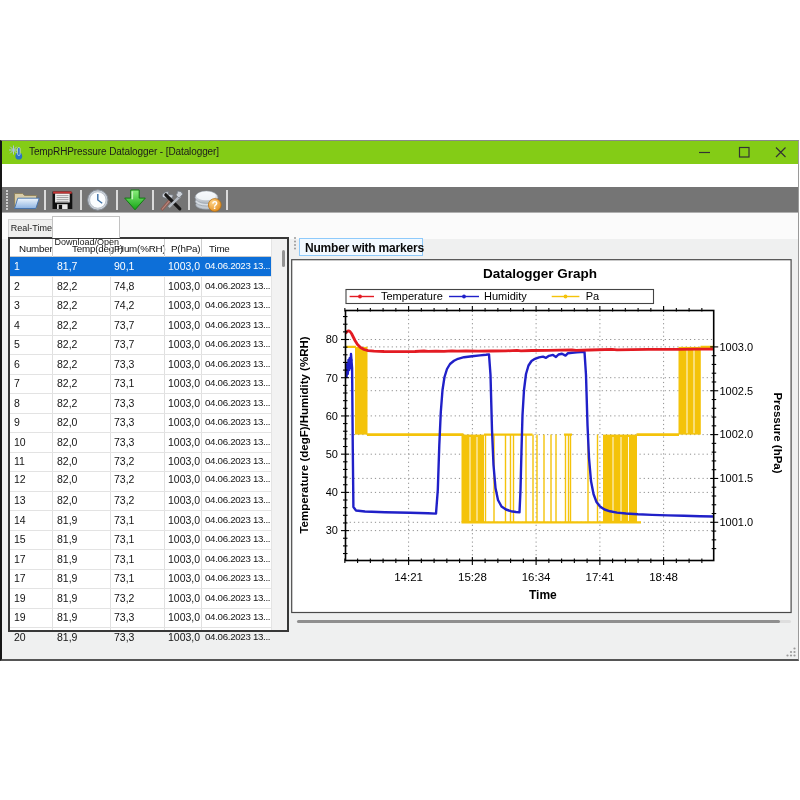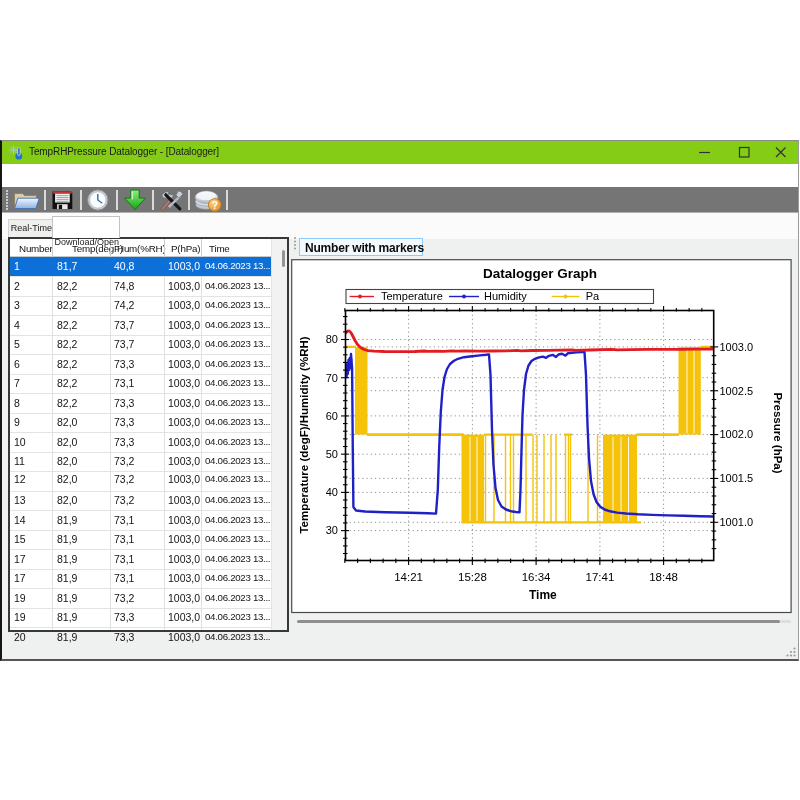--- a/index.html
+++ b/index.html
@@ -156,21 +156,21 @@
 <div class="gv" style="left:100px"></div>
 <div class="hv" style="left:154px"></div>
 <div class="gv" style="left:154px"></div>
 <div class="hv" style="left:191px"></div>
 <div class="gv" style="left:191px"></div>
 <div class="hv" style="left:262px"></div>
 <div class="gv" style="left:262px"></div>
 <div class="row" id="selrow" style="top:18.0px">
         <div class="c0">1</div>
         <div class="c1">81,7</div>
-        <div class="c2">40,8</div>
+        <div class="c2">90,1</div>
         <div class="c3">1003,0</div>
         <div class="c4">04.06.2023 13...</div>
       </div>
 <div class="row" style="top:37.5px">
         <div class="c0">2</div>
         <div class="c1">82,2</div>
         <div class="c2">74,8</div>
         <div class="c3">1003,0</div>
         <div class="c4">04.06.2023 13...</div>
       </div>

